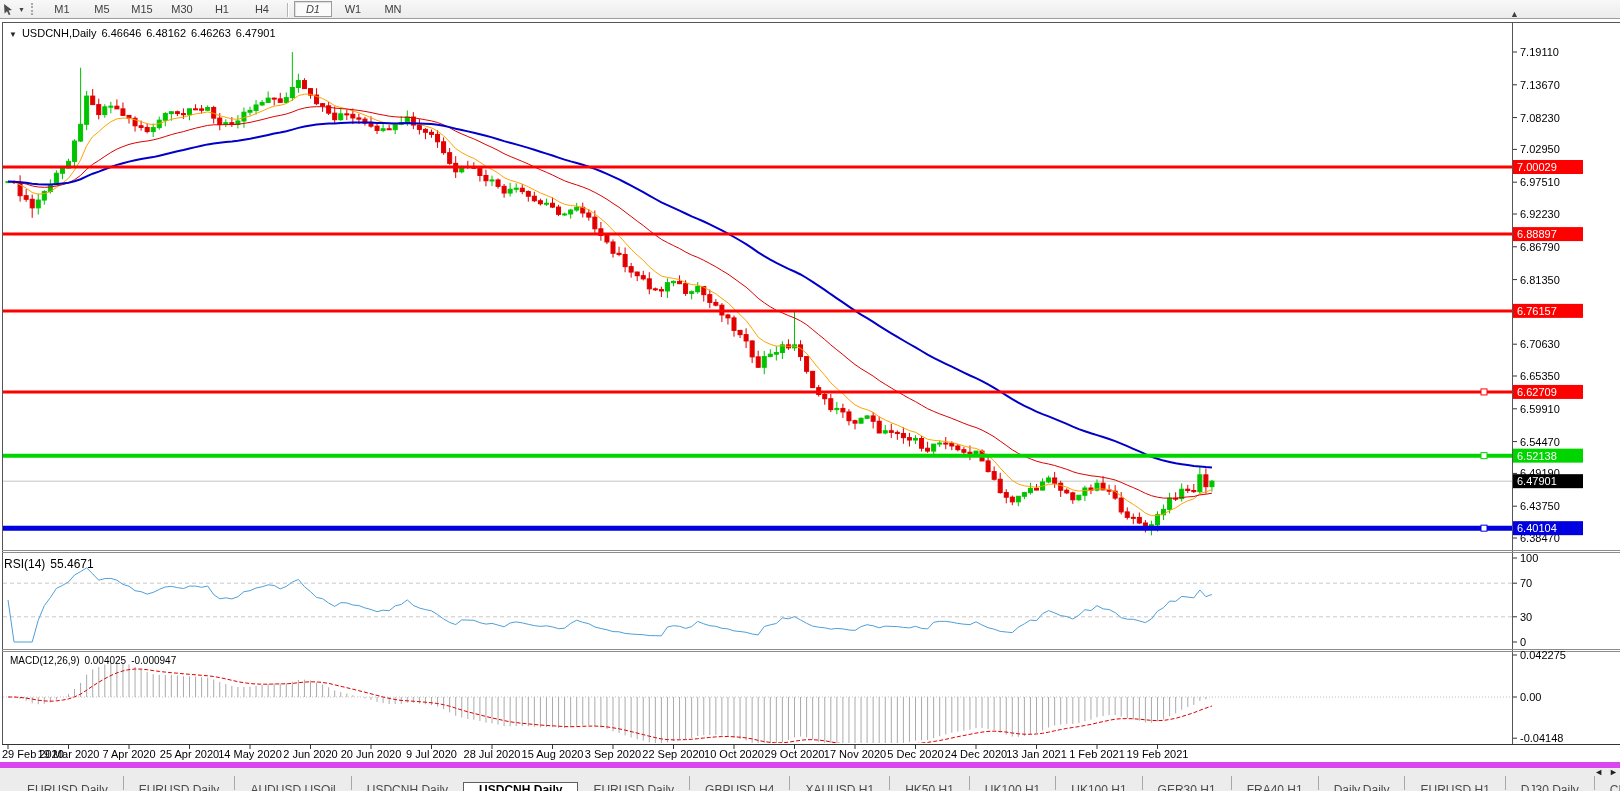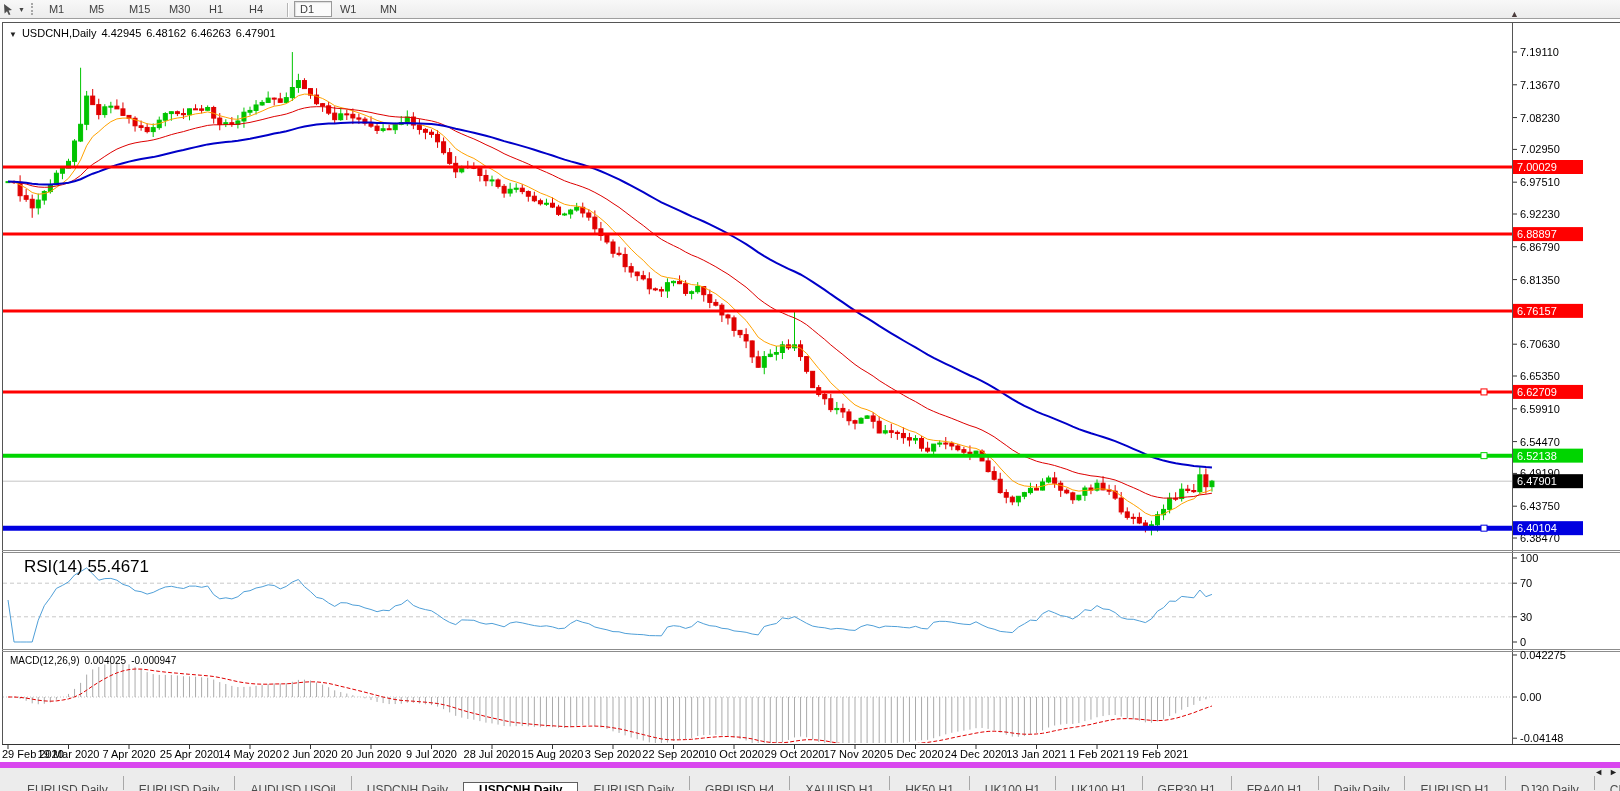--- a/index.html
+++ b/index.html
@@ -3,26 +3,26 @@
 <meta charset="utf-8">
 <style>
   html,body{margin:0;padding:0;background:#fff;}
   #app{position:relative;width:1620px;height:791px;font-family:"Liberation Sans",sans-serif;background:#fff;overflow:hidden;}
   
   #toolbar{position:absolute;left:0;top:0;width:1620px;height:18px;background:linear-gradient(#f8f8f8,#ececec);border-bottom:1px solid #9e9e9e;display:flex;align-items:center;font-size:11px;color:#333;}
   .tb-handle{width:4px;height:12px;margin:0 5px 0 2px;border-left:2px dotted #a8a8a8;}
   .tb-icon{display:flex;align-items:center;margin:0 2px;}
   .tb-caret{font-size:7px;color:#444;margin:0 4px 0 1px;}
   .tb-sep{width:1px;height:14px;background:#b5b5b5;margin:0 5px;box-shadow:1px 0 0 #fff;}
-  .tf-btn{min-width:26px;padding:1px 5px;margin:0 1px;border:1px solid transparent;color:#404040;cursor:default;}
-  .tf-btn.active{background:#fbfbfb;border:1px solid #9a9a9a;box-shadow:inset 1px 1px 1px rgba(0,0,0,.12);}
+  .tf-btn{min-width:26px;text-align:center;padding:1px 5px;margin:0 1px;border:1px solid transparent;color:#404040;cursor:default;}
+  .tf-btn.active{background:#fbfbfb;border:1px solid #9a9a9a;box-shadow:inset 1px 1px 1px rgba(0,0,0,.12);font-style:italic;}
   
   #chart-title{position:absolute;left:9px;top:27px;font-size:11px;color:#000;white-space:pre;}
   #chart-title .caret{font-size:8px;color:#222;margin-right:5px;}
-  #rsi-label{position:absolute;left:24px;top:557px;font-size:17px;color:#000;}
+  #rsi-label{position:absolute;left:4px;top:557px;font-size:12px;color:#000;}
   #macd-label{position:absolute;left:10px;top:655px;font-size:10px;color:#000;}
   .ind-val{margin-left:5px;}
   #scroll-marker{position:absolute;left:1510px;top:9px;font-size:9px;color:#4a3b3b;}
   
   #tabbar{position:absolute;left:0;top:762px;width:1620px;height:29px;background:#ececec;border-top:6px solid #d946ef;display:flex;align-items:flex-end;overflow:hidden;font-size:12px;color:#4b4b4b;}
   #tabbar .pad{width:12px;flex:0 0 auto;}
   .tab{display:flex;align-items:center;padding:0 15px;white-space:nowrap;position:relative;cursor:default;}
   .tab-sep{width:1px;height:14px;background:#a8a8a8;align-self:center;flex:0 0 auto;}
   .tab.active{background:#fff;border:1px solid #5f5f5f;border-bottom:none;color:#000;font-weight:bold;margin-top:1px;}
   #tab-scroll{position:absolute;right:2px;top:767px;display:flex;gap:6px;font-size:9px;color:#222;}
@@ -779,21 +779,21 @@
       <line x1="976" y1="745" x2="976" y2="749" stroke="#333"></line>
       <text x="976" y="758" font-size="11" fill="#000" text-anchor="middle">24 Dec 2020</text>
       <line x1="1036.5" y1="745" x2="1036.5" y2="749" stroke="#333"></line>
       <text x="1036.5" y="758" font-size="11" fill="#000" text-anchor="middle">13 Jan 2021</text>
       <line x1="1097" y1="745" x2="1097" y2="749" stroke="#333"></line>
       <text x="1097" y="758" font-size="11" fill="#000" text-anchor="middle">1 Feb 2021</text>
       <line x1="1157.5" y1="745" x2="1157.5" y2="749" stroke="#333"></line>
       <text x="1157.5" y="758" font-size="11" fill="#000" text-anchor="middle">19 Feb 2021</text>
     </svg>
 
-  <div id="chart-title"><span class="caret">▼</span><span>USDCNH,Daily</span><span class="ind-val">4.42945</span><span class="ind-val">6.48162</span><span class="ind-val">6.46263</span><span class="ind-val">6.47901</span></div>
+  <div id="chart-title"><span class="caret">▼</span><span>USDCNH,Daily</span><span class="ind-val">6.46646</span><span class="ind-val">6.48162</span><span class="ind-val">6.46263</span><span class="ind-val">6.47901</span></div>
 
   <span id="scroll-marker">▲</span>
 
   <div id="rsi-label"><span>RSI(14)</span><span class="ind-val">55.4671</span></div>
   <div id="macd-label"><span>MACD(12,26,9)</span><span class="ind-val">0.004025</span><span class="ind-val">-0.000947</span></div>
 
   <div id="tabbar">
       <span class="pad"></span>
       <div class="tab">EURUSD,Daily</div>
       <div class="tab-sep"></div>

